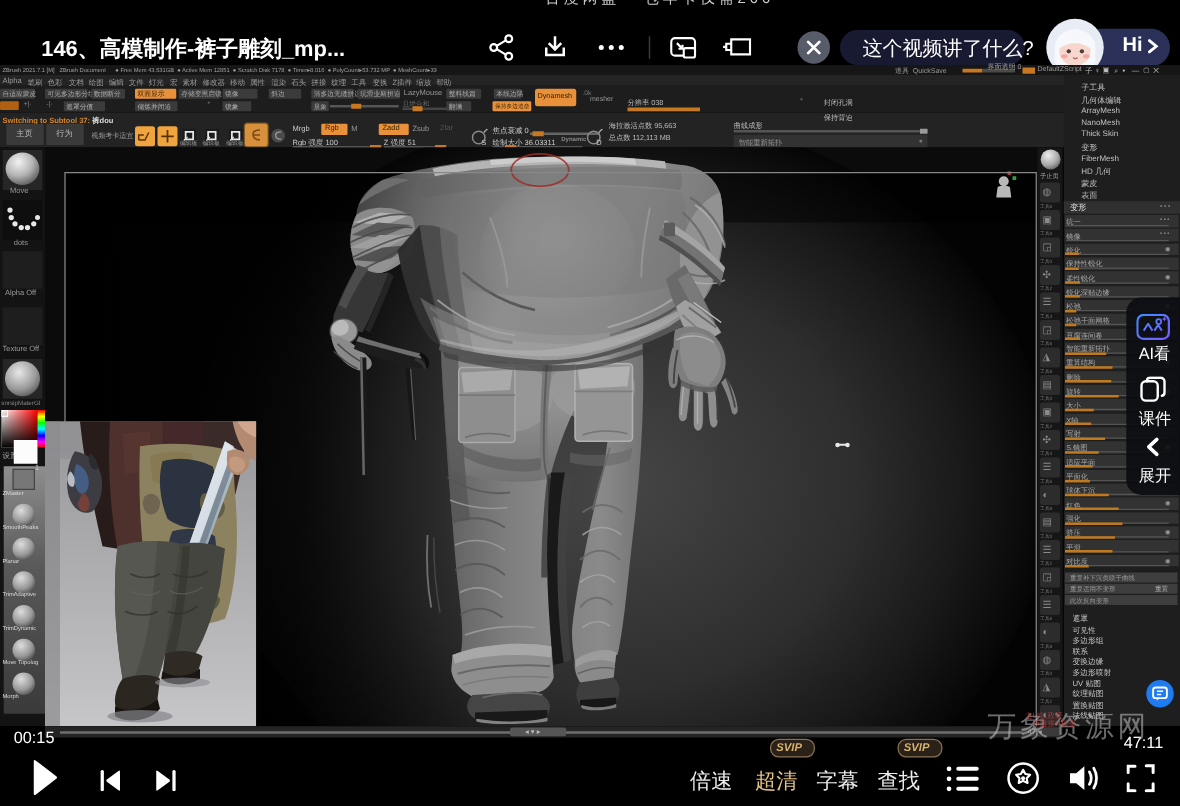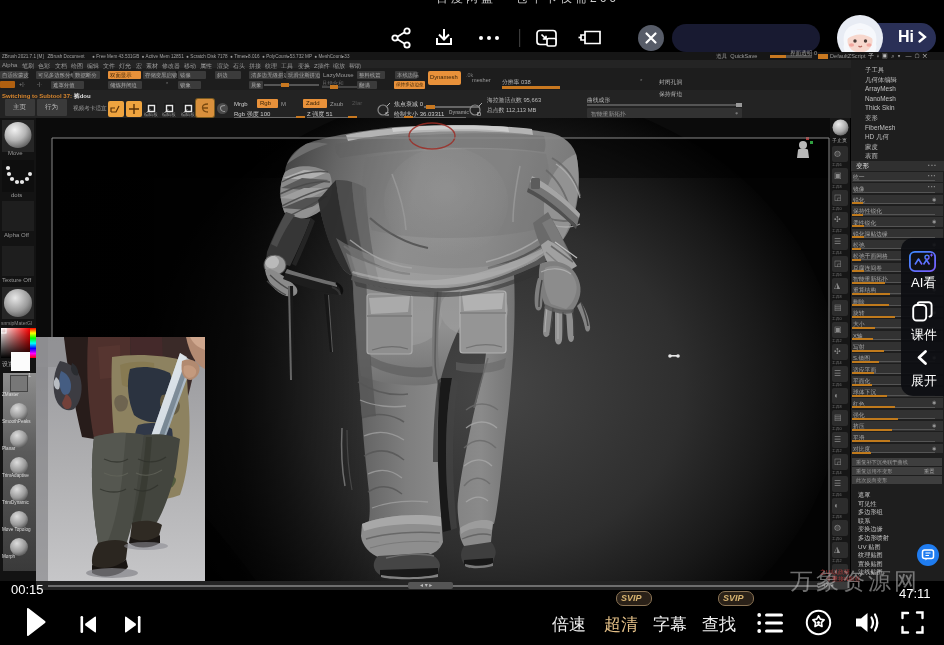--- a/index.html
+++ b/index.html
@@ -3,20 +3,21 @@
 <style>
 html,body{margin:0;padding:0;background:#000;}
 #stage{position:relative;width:944px;height:645px;background:#000;overflow:hidden;
   font-family:"Liberation Sans",sans-serif;}
 .abs{position:absolute;}
 .t{position:absolute;white-space:nowrap;}
 </style></head><body>
 <div id="stage">
 
 <div class="t" style="left:436px;top:-10px;color:#ccc;font-size:12px;letter-spacing:3px;">百度网盘&nbsp;&nbsp;&nbsp;包年卡仅需266</div>
+<div class="t" style="left:33px;top:27px;color:#fff;font-size:17.5px;font-weight:bold;">146、高模制作-裤子雕刻_mp...</div>
 <svg class="abs" style="left:390px;top:26px;" width="230" height="24" viewBox="0 0 230 24">
 <g stroke="#fff" stroke-width="1.8" fill="none">
 <circle cx="5" cy="12" r="2.7"></circle>
         <circle cx="17" cy="5" r="2.7"></circle>
         <circle cx="17" cy="19" r="2.7"></circle>
 <path d="M7.4 10.7 L14.6 6.3 M7.4 13.3 L14.6 17.7"></path>
       </g>
 <g stroke="#fff" stroke-width="2" fill="none">
 <path d="M54 3 V12.5 M49 8.5 L54 13.5 L59 8.5"></path>
         <path d="M47 12 V18 H61 V12"></path>
@@ -36,20 +37,21 @@
 <path d="M195 5.5 H210 V17.5 H195 Z"></path>
         <path d="M195 9 H191 V14 H195"></path>
         <path d="M191 11.5 H188.5"></path>
       </g>
 </svg>
 <svg class="abs" style="left:637px;top:24px;" width="28" height="28" viewBox="0 0 28 28">
 <circle cx="14" cy="14" r="13" fill="#575c68"></circle>
 <path d="M9.5 9.5 L18.5 18.5 M18.5 9.5 L9.5 18.5" stroke="#fff" stroke-width="2.2" stroke-linecap="round"></path>
     </svg>
 <div class="abs" style="left:672px;top:24px;width:148px;height:28px;border-radius:14px;background:#181a31;"></div>
+<div class="t" style="left:690px;top:29px;color:#fff;font-size:16px;">这个视频讲了什么?</div>
 <div class="abs" style="left:845px;top:23px;width:91px;height:30px;border-radius:15px;background:#2a3057;"></div>
 <svg class="abs" style="left:834px;top:13px;" width="52" height="50" viewBox="0 0 52 50">
 <circle cx="26" cy="25" r="23" fill="#e8ecf4"></circle>
 <path d="M10 31 Q7 13 26 10 Q45 13 42 31 Q45 43 26 46 Q7 43 10 31 Z" fill="#f6f8fc"></path>
 <ellipse cx="26" cy="28" rx="12.5" ry="11.5" fill="#f7d7cd"></ellipse>
 <path d="M13 26 Q13 17 26 16.5 Q39 17 39 26 Q33 21.5 26 21.5 Q19 21.5 13 26 Z" fill="#f6f8fc"></path>
 <circle cx="21" cy="28" r="1.7" fill="#4a3c38"></circle>
       <circle cx="31.5" cy="28" r="1.7" fill="#4a3c38"></circle>
 <ellipse cx="17.5" cy="32" rx="2.6" ry="1.7" fill="#f2a8a0"></ellipse>
       <ellipse cx="35" cy="32" rx="2.6" ry="1.7" fill="#f2a8a0"></ellipse>

